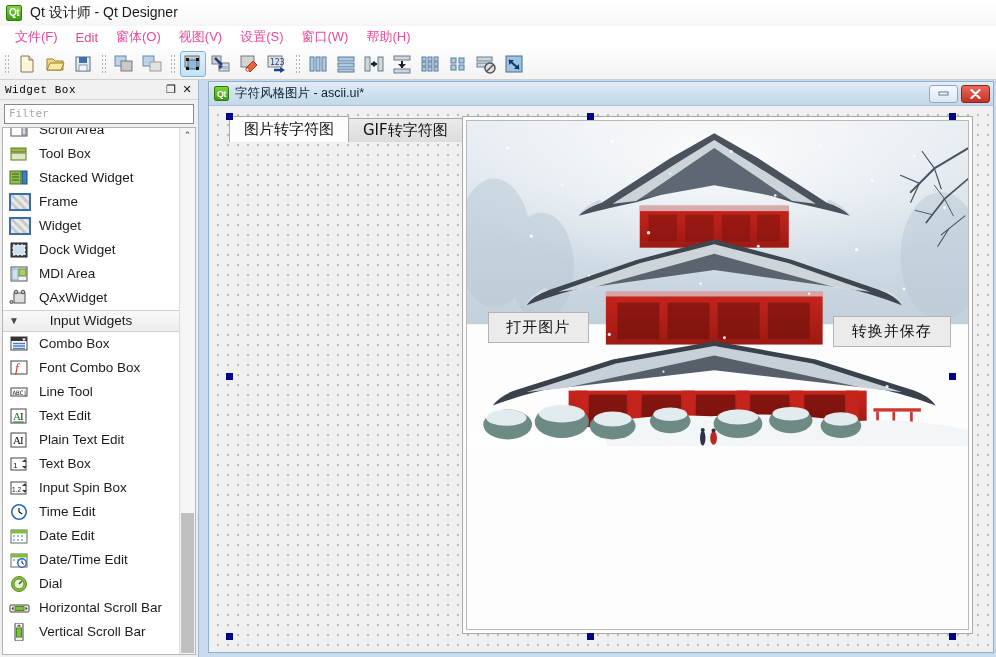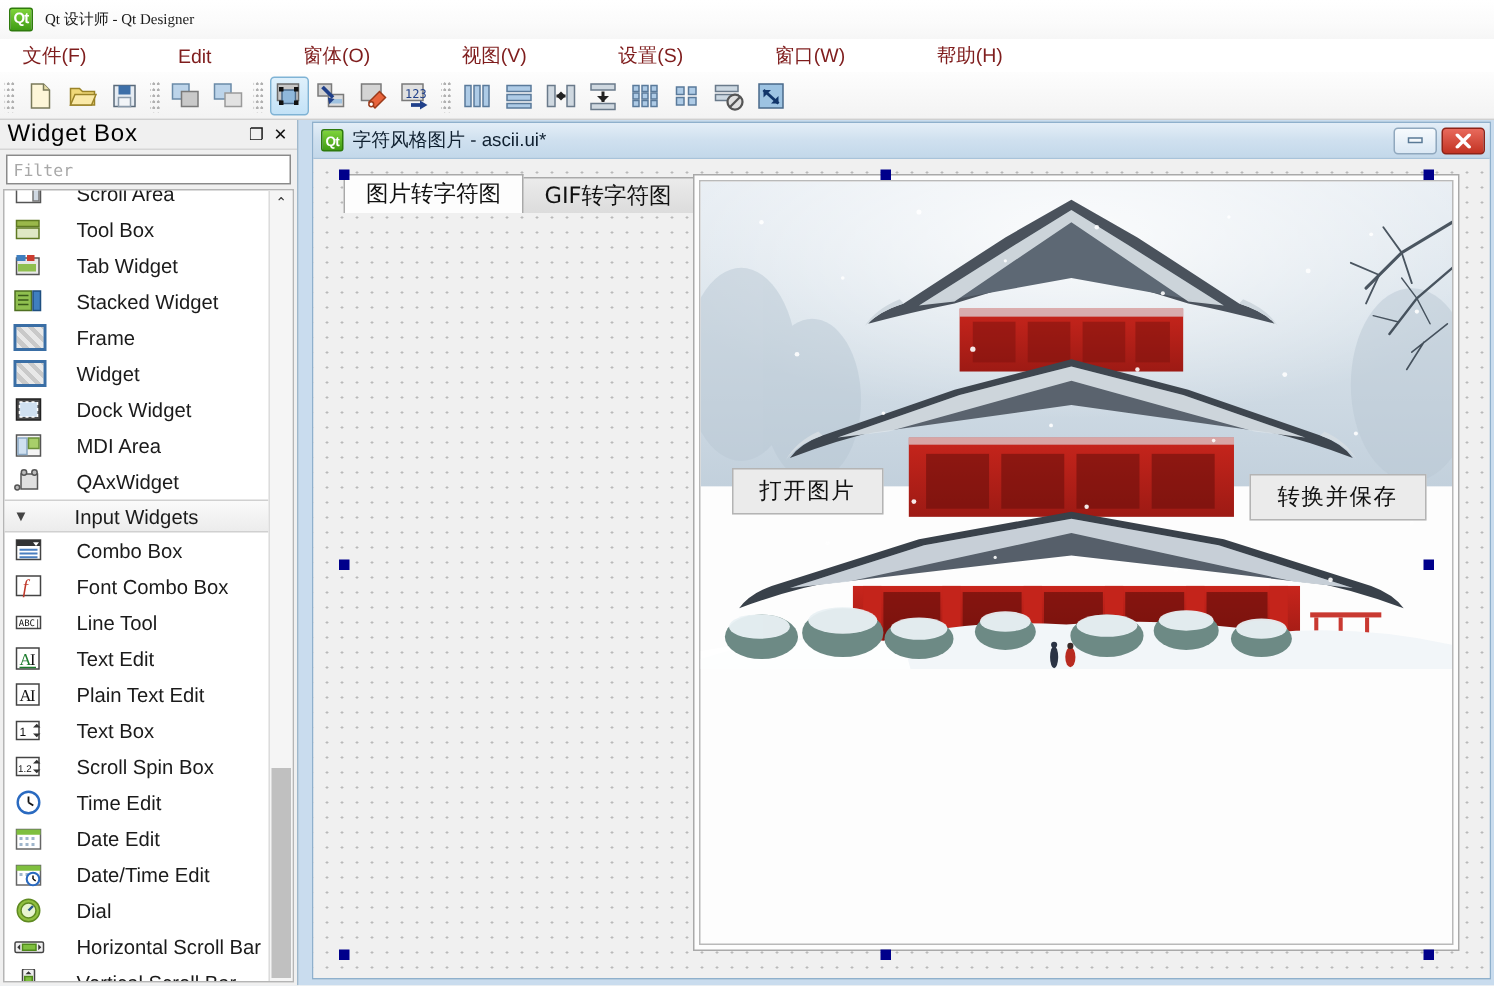--- a/index.html
+++ b/index.html
@@ -25,31 +25,31 @@
   }
   .app-icon {
     width: 16px; height: 16px; border-radius: 2px;
     background: linear-gradient(#7fd43b, #3f9c14);
     border: 1px solid #2e7a0c;
     color: #fff; font-size: 10px; font-weight: bold;
     display: flex; align-items: center; justify-content: center;
     line-height: 1; letter-spacing: -0.5px;
   }
   .app-title {
-    margin-left: 8px; font-size: 10px; color: #1a1a1a;
-    font-family: Liberation Serif, serif;
+    margin-left: 8px; font-size: 14px; color: #1a1a1a;
+    font-family: Liberation Sans, sans-serif;
     white-space: nowrap;
   }
 
   
   .menubar {
     position: absolute; left: 0; top: 26px; width: 996px; height: 22px;
     background: #ffffff;
     display: flex; align-items: center; padding-left: 6px;
-    font-size: 13px; color: #7f1d1d; gap: 43px;
+    font-size: 13px; color: #ec4899;
   }
   .menu-item {
     padding: 2px 9px; white-space: nowrap; cursor: default;
   }
 
   
   .toolbar {
     position: absolute; left: 0; top: 48px; width: 996px; height: 32px;
     background: linear-gradient(#fdfdfd, #f3f3f3);
     border-bottom: 1px solid #cfcfcf;
@@ -82,22 +82,22 @@
     background: #f0f0f0;
     border-right: 1px solid #9fb8cc;
     display: flex; flex-direction: column;
   }
   .dock-header {
     height: 20px; display: flex; align-items: center;
     padding: 0 4px 0 5px; background: #f0f0f0;
     border-bottom: 1px solid #d6d6d6;
   }
   .dock-title {
-    font-family: Liberation Sans, sans-serif;
-    font-size: 16px; color: #000; flex: 1; letter-spacing: 0.5px;
+    font-family: Liberation Mono, monospace;
+    font-size: 11px; color: #000; flex: 1; letter-spacing: 0.5px;
   }
   .dock-btn {
     width: 14px; height: 14px; margin-left: 2px;
     display: flex; align-items: center; justify-content: center;
     font-size: 11px; color: #111;
   }
   .filter-wrap { padding: 3px 4px 3px 4px; background: #f0f0f0; }
   .filter-input {
     width: 100%; height: 20px; border: 1px solid #8a8a8a;
     background: #fff; font-family: "DejaVu Sans Mono", monospace;
@@ -106,21 +106,21 @@
   .filter-input::placeholder { color: #a8a8a8; }
 
   .widget-list {
     position: relative; flex: 1; background: #fff;
     border: 1px solid #b5b5b5; margin: 0 2px 2px 2px;
     overflow: hidden;
   }
   .wl-inner { position: absolute; left: 0; top: -10px; right: 16px; }
   .wl-row {
     height: 24px; display: flex; align-items: center;
-    padding-left: 6px; font-size: 13.5px; color: #1b1b1b; gap: 12px;
+    padding-left: 6px; font-size: 13.5px; color: #1b1b1b;
   }
   .wl-icon {
     width: 22px; height: 18px; margin-right: 8px; flex: 0 0 22px;
     position: relative;
   }
   .wl-label { white-space: nowrap; }
   .wl-section {
     height: 22px; display: flex; align-items: center;
     background: linear-gradient(#fafafa, #ececec);
     border-top: 1px solid #d0d0d0; border-bottom: 1px solid #d0d0d0;
@@ -447,31 +447,20 @@
           <div class="wl-row">
             <div class="wl-icon">
               <svg width="22" height="18" viewBox="0 0 22 18">
                 <rect x="2" y="3" width="15" height="4" fill="#9ab84a" stroke="#5f7a22"></rect>
                 <rect x="2" y="8" width="15" height="7" fill="#dfe8c4" stroke="#5f7a22"></rect>
               </svg>
             </div>
             <div class="wl-label">Tool Box</div>
           </div>
 
-          <div class="wl-row">
-            <div class="wl-icon">
-              <svg width="22" height="18" viewBox="0 0 22 18">
-                <rect x="2" y="4" width="15" height="11" fill="#e8e8e8" stroke="#555"></rect>
-                <rect x="2" y="2" width="6" height="4" fill="#3f7fc0"></rect>
-                <rect x="9" y="2" width="5" height="4" fill="#cc3c30"></rect>
-                <rect x="3" y="8" width="12" height="5" fill="#8fbf4f"></rect>
-              </svg>
-            </div>
-            <div class="wl-label">Tab Widget</div>
-          </div>
 
           <div class="wl-row">
             <div class="wl-icon">
               <svg width="22" height="18" viewBox="0 0 22 18">
                 <rect x="1" y="2" width="11" height="13" fill="#8fbf4f" stroke="#4f6f22"></rect>
                 <rect x="13" y="2" width="5" height="13" fill="#3f7fc0" stroke="#1f4f80"></rect>
                 <g stroke="#3a5a1a">
                     <path d="M3 5h7M3 8h7M3 11h7"></path>
                   </g>
               </svg>
@@ -602,21 +591,21 @@
 
           <div class="wl-row">
             <div class="wl-icon">
               <svg width="22" height="18" viewBox="0 0 22 18">
                 <rect x="2" y="3" width="15" height="12" fill="#fff" stroke="#444"></rect>
                 <text x="3" y="12.5" font-size="6.5" font-family="sans-serif" fill="#111">1.2</text>
                 <path d="M13 7 l2.5 -2.5 l2.5 2.5z" fill="#333"></path>
                 <path d="M13 11 l2.5 2.5 l2.5 -2.5z" fill="#333"></path>
               </svg>
             </div>
-            <div class="wl-label">Scroll Spin Box</div>
+            <div class="wl-label">Input Spin Box</div>
           </div>
 
           <div class="wl-row">
             <div class="wl-icon">
               <svg width="22" height="18" viewBox="0 0 22 18">
                 <circle cx="10" cy="9" r="7.2" fill="#fff" stroke="#2a6ac0" stroke-width="1.6"></circle>
                 <path d="M10 9 v-4 M10 9 l3.2 2" stroke="#111" stroke-width="1.2"></path>
               </svg>
             </div>
             <div class="wl-label">Time Edit</div>

